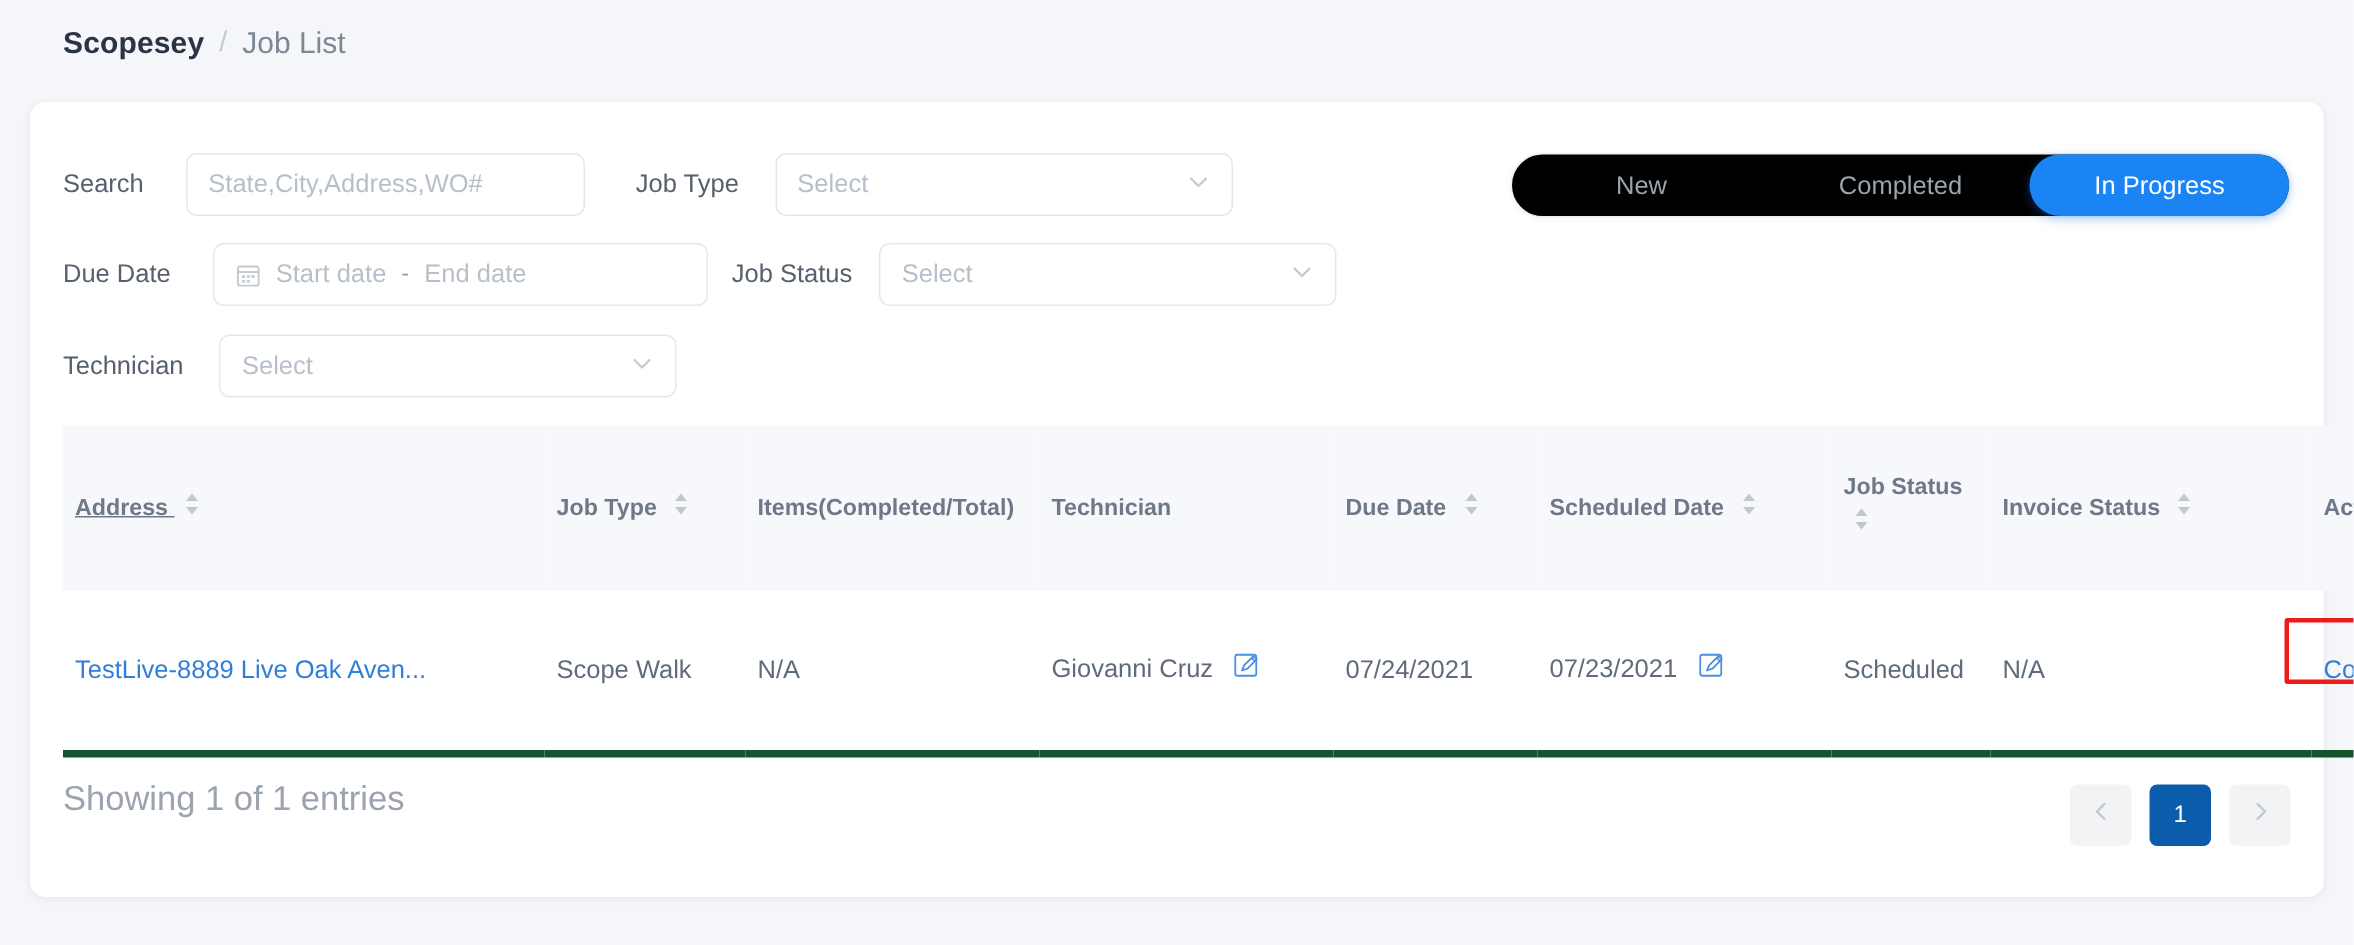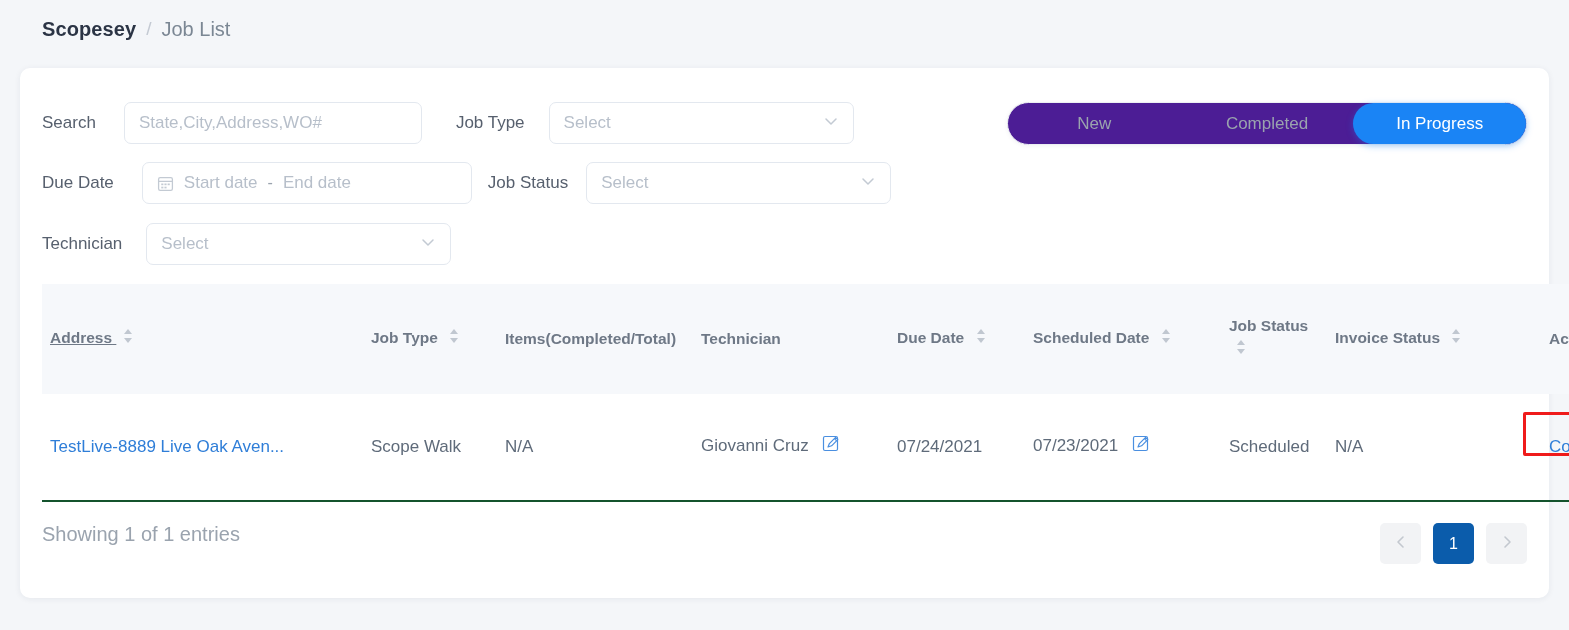--- a/index.html
+++ b/index.html
@@ -38,42 +38,42 @@
   .frow.r2{position:absolute;left:22px;top:94px;}
   .frow.r3{position:absolute;left:22px;top:155px;}
 
   .flabel{font-size:17px;color:#57606e;white-space:nowrap;}
   .field{
     box-sizing:border-box;height:42px;
     border:1px solid #e3e8ef;border-radius:7px;
     background:#fff;display:flex;align-items:center;
     padding:0 14px;font-size:17px;color:#b7bfca;
   }
-  .field.search{width:298px;margin-left:28px;}
+  .field.search{width:266px;margin-left:28px;}
   .field.select{justify-content:space-between;align-items:center;}
   .sel-jobtype{width:305px;margin-left:24px;}
   .sel-jobstatus{width:305px;margin-left:18px;}
   .sel-tech{width:305px;margin-left:24px;}
   .field.daterange{width:330px;margin-left:28px;gap:10px;padding-left:14px;}
   .lbl-duedate{margin-left:0;}
   .lbl-jobtype{margin-left:34px;}
   .lbl-jobstatus{margin-left:16px;}
   .lbl-tech{margin-left:0;}
 
   .cal-ic{display:inline-flex;align-items:center;justify-content:center;flex:0 0 auto;}
   .dash{color:#9aa3ae;font-size:16px;}
   .ph{color:#b7bfca;}
   .chev{flex:0 0 auto;}
 
   
   .segmented{
     position:absolute;right:22px;top:34px;
     display:flex;
     height:43px;width:520px;
-    border:1px solid #eceff3;border-radius:22px;background:#4c1d95;
+    border:1px solid #eceff3;border-radius:22px;background:#000000;
     box-sizing:border-box;
     box-shadow:0 1px 4px rgba(33,43,64,.06);
   }
   .seg{
     flex:1;text-align:center;font-size:17px;color:#9aa3ae;
     line-height:41px;height:41px;border-radius:21px;
     cursor:pointer;user-select:none;
   }
   .seg.active{background:#1a84f5;color:#fff;font-weight:400;
     box-shadow:0 2px 7px rgba(26,132,245,.35);}
@@ -88,21 +88,21 @@
     font-size:15.5px;font-weight:700;color:#6e7886;
     text-align:left;vertical-align:middle;
     padding:0 8px;height:110px;
     line-height:1.35;
   }
   .th-inner{display:inline;}
   .sorter{display:inline-block;width:12px;vertical-align:middle;margin-left:6px;}
   .table tbody td{
     font-size:17px;color:#5f6b7a;
     padding:14px 8px;height:78px;vertical-align:middle;
-    border-bottom:2px solid #14532d;line-height:1.5;
+    border-bottom:5px solid #14532d;line-height:1.5;
   }
   .addr-link{color:#2f7ed8;text-decoration:none;cursor:pointer;}
   .edit-ic{display:inline-block;vertical-align:middle;margin-left:8px;cursor:pointer;}
   .cell-flow{display:inline;}
 
   .continue-wrap{position:relative;display:inline-block;}
   .continue-link{color:#2f7ed8;font-size:17px;cursor:pointer;}
   .annot{
     position:absolute;left:-26px;top:-22px;
     width:128px;height:44px;
@@ -117,21 +117,21 @@
   .c-tech{width:180px;}
   .c-due{width:120px;}
   .c-sched{width:180px;margin-left:12px;}
   .c-status{width:90px;}
   .c-inv{width:198px;}
   .c-action{width:114px;}
 
   
   .footer-left{
     position:absolute;left:22px;bottom:52px;
-    font-size:20px;color:#9aa3ae;
+    font-size:23px;color:#9aa3ae;
   }
   .pager{
     position:absolute;right:22px;bottom:34px;
     display:flex;align-items:center;gap:12px;
   }
   .pg{
     width:41px;height:41px;border-radius:5px;
     display:flex;align-items:center;justify-content:center;
     font-size:16px;cursor:pointer;
   }

